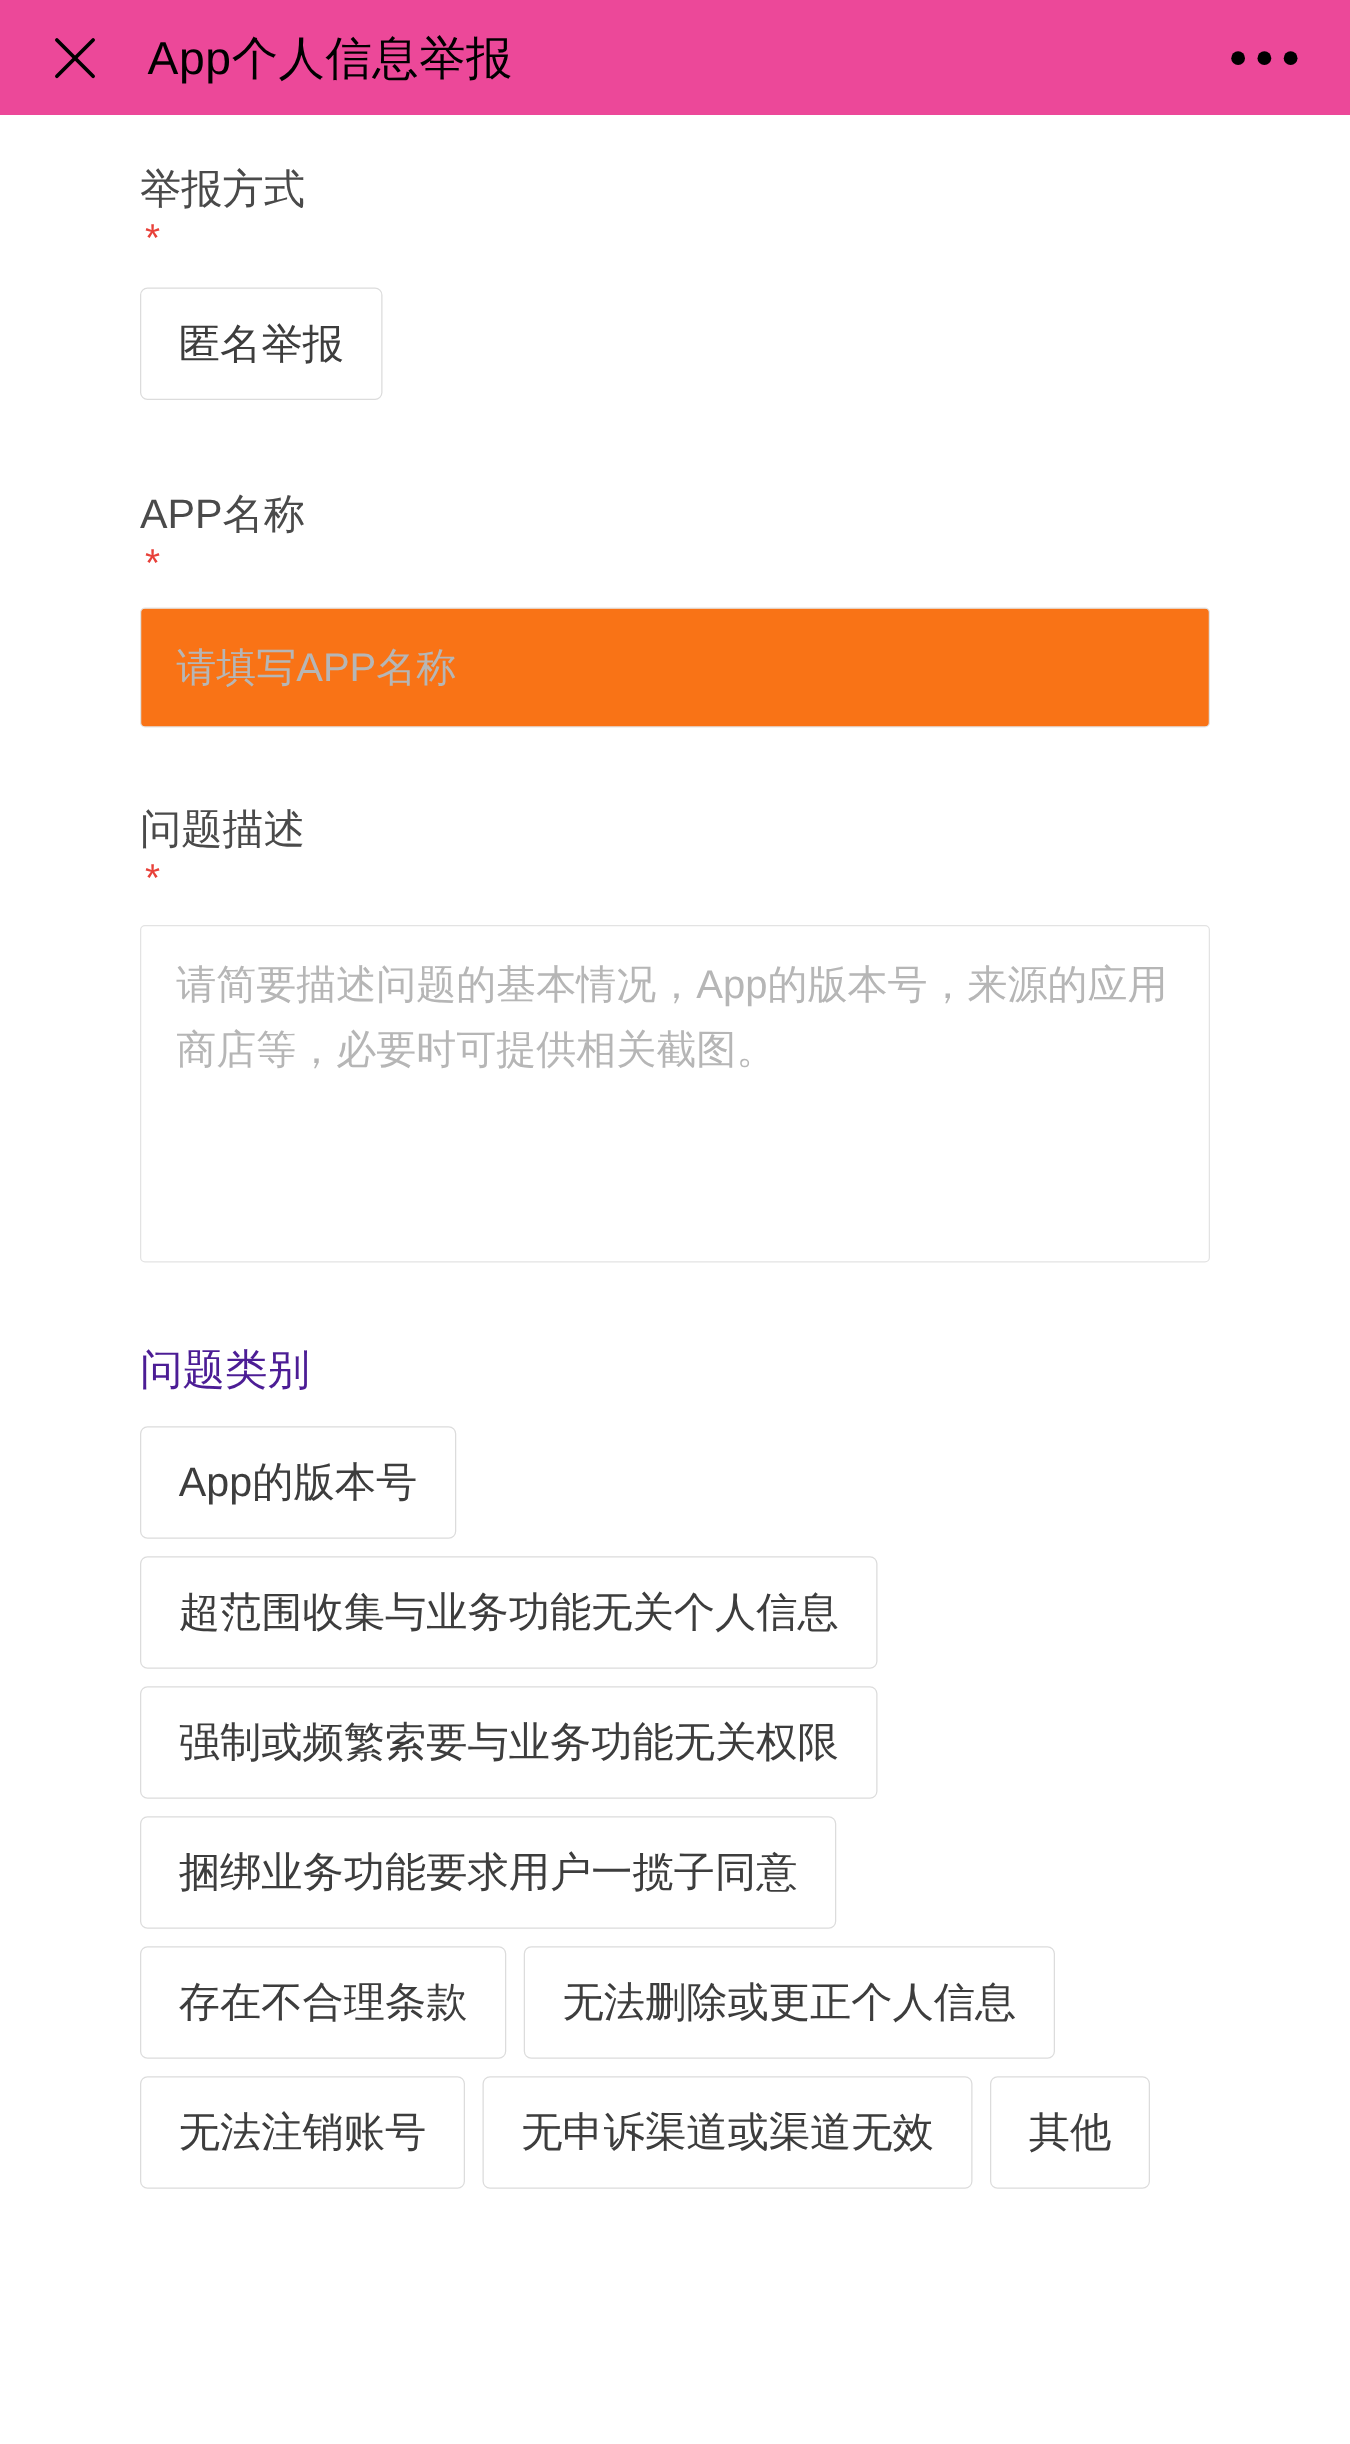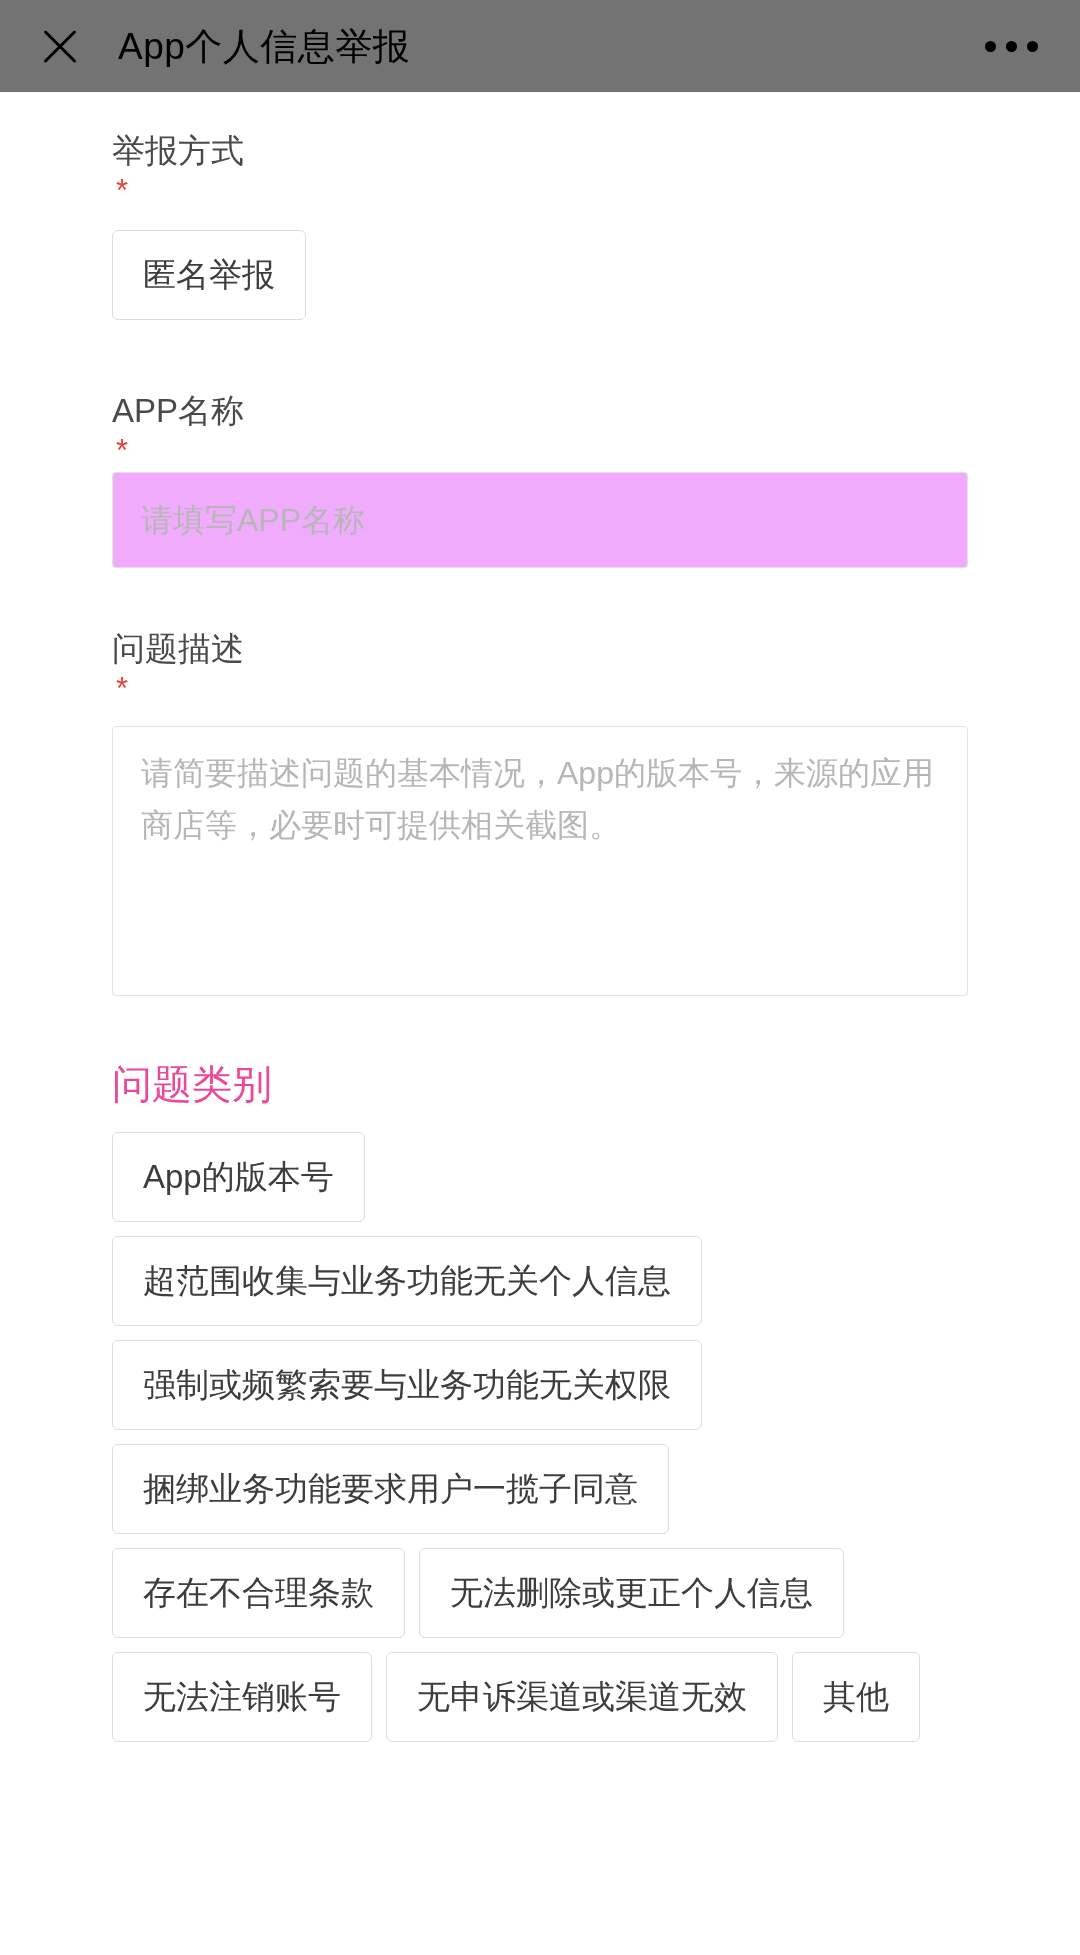--- a/index.html
+++ b/index.html
@@ -18,21 +18,21 @@
     width: 1080px;
     min-height: 1955px;
     position: relative;
     background: #ffffff;
     overflow: hidden;
   }
 
   
   .navbar {
     height: 92px;
-    background: #737373;
+    background: #ec4899;
     display: flex;
     align-items: center;
     padding: 0 36px 0 34px;
     box-sizing: border-box;
     position: relative;
   }
   .nav-close {
     width: 52px;
     height: 52px;
     position: relative;
@@ -118,27 +118,27 @@
     font-size: 33px;
     line-height: 1;
     padding: 27px 30px 28px 30px;
     box-sizing: border-box;
     cursor: pointer;
     white-space: nowrap;
   }
 
   
   .text-input {
-    margin-top: 10px;
+    margin-top: 24px;
     width: 100%;
     box-sizing: border-box;
     height: 96px;
     border: 1.5px solid #e3e3e3;
     border-radius: 4px;
-    background: #f0abfc;
+    background: #f97316;
     font-size: 32px;
     color: #3d3d3d;
     font-family: "Liberation Sans", sans-serif;
     padding: 0 28px;
     outline: none;
   }
   .text-input::placeholder { color: #b6b6b6; }
 
   
   .textarea {
@@ -155,21 +155,21 @@
     font-family: "Liberation Sans", sans-serif;
     padding: 20px 28px;
     outline: none;
     resize: none;
   }
   .textarea::placeholder { color: #b6b6b6; }
 
   .gap-lg { height: 64px; }
   .gap-xl { height: 74px; }
 
-  .category-label { font-size: 40px; color: #ec4899; justify-content: flex-end; }
+  .category-label { font-size: 34px; color: #4c1d95; justify-content: flex-end; }
 </style>
 </head>
 <body>
 
 <div class="page">
 
   <div class="navbar">
     <div class="nav-close"></div>
     <div class="nav-title">App个人信息举报</div>
     <div class="nav-more">

